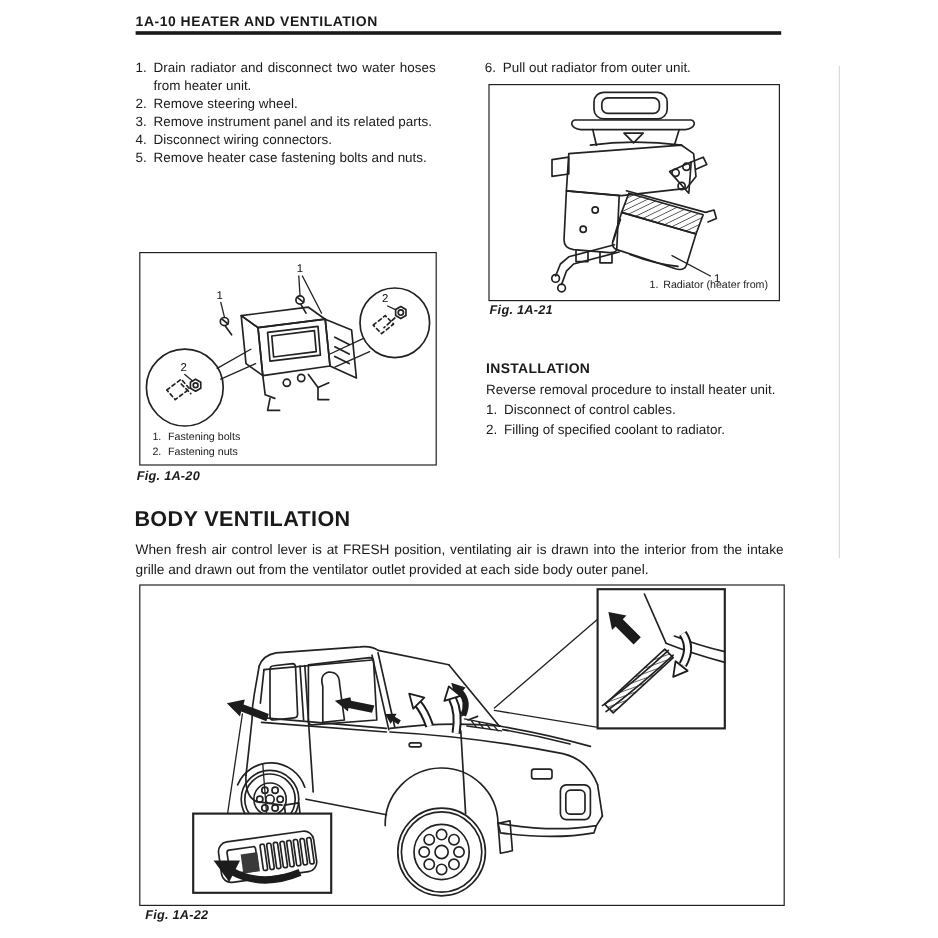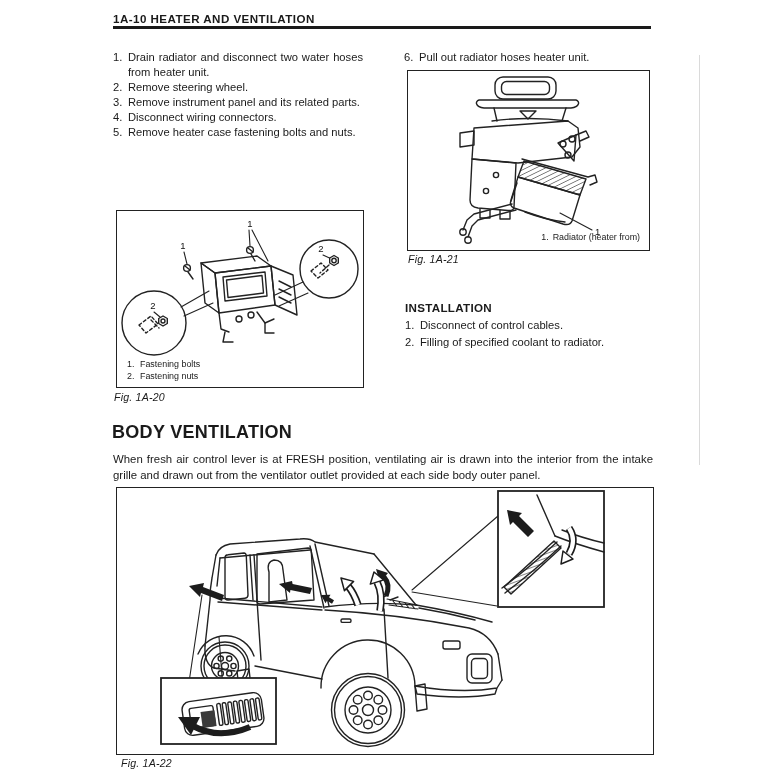--- a/index.html
+++ b/index.html
@@ -25,21 +25,21 @@
   .inst .step{line-height:17px;}
   .inst-line{font-size:11.2px;line-height:17px;white-space:nowrap;}
   #bv-title{left:112px;top:422px;font-size:18px;font-weight:700;letter-spacing:.3px;}
   #bv-para{left:113px;top:451px;width:540px;font-size:11.4px;line-height:16px;text-align:justify;}
   
   .figbox{border:1.6px solid #222;background:#fff;}
   #fig20{left:116px;top:210px;width:246px;height:176px;}
   #fig21{left:407px;top:70px;width:241px;height:179px;}
   #fig22{left:116px;top:487px;width:536px;height:266px;}
   .figbox svg{display:block;width:100%;height:100%;}
-  .figcap{font-style:italic;font-weight:400;font-size:10.6px;letter-spacing:.2px;}
+  .figcap{font-style:italic;font-weight:700;font-size:10.6px;letter-spacing:.2px;}
   #fig20-cap{left:114px;top:391px;}
   #fig21-cap{left:408px;top:253px;}
   #fig22-cap{left:121px;top:757px;}
   .fig-inner{position:absolute;font-size:8.9px;line-height:11.5px;color:#1a1a1a;}
   #fig21-label{right:9px;bottom:7px;display:flex;gap:4px;}
   #fig20-legend{left:10px;bottom:5px;}
   #fig20-legend .row{display:flex;}
   #fig20-legend .lnum{flex:0 0 13px;}
   
   .ln{fill:none;stroke:#222;stroke-width:1.4;stroke-linecap:round;stroke-linejoin:round;}
@@ -80,21 +80,21 @@
   </div>
   <div class="step">
     <span class="num">5.</span>
     <span class="txt">Remove heater case fastening bolts and nuts.</span>
   </div>
 </div>
 
 <div class="abs" id="step6">
   <div class="step">
     <span class="num">6.</span>
-    <span class="txt nw">Pull out radiator hoses heater unit.</span>
+    <span class="txt nw">Pull out radiator from outer unit.</span>
   </div>
 </div>
 
 <div class="abs figbox" id="fig21">
   <svg viewBox="0 0 241 179">
     <defs>
       <pattern id="h21" width="4.2" height="4.2" patternUnits="userSpaceOnUse" patternTransform="rotate(64)">
         <line x1="0" y1="0" x2="0" y2="4.2" stroke="#222" stroke-width="1.1"></line>
       </pattern>
     </defs>
@@ -129,20 +129,21 @@
   </svg>
   <div class="fig-inner" id="fig21-label">
     <span>1.</span>
     <span>Radiator (heater from)</span>
   </div>
 </div>
 <div class="abs figcap" id="fig21-cap">Fig. 1A-21</div>
 
 <div class="abs inst" id="installation">
   <div class="sec-title">INSTALLATION</div>
+  <div class="inst-line">Reverse removal procedure to install heater unit.</div>
   <div class="step">
     <span class="num">1.</span>
     <span class="txt nw">Disconnect of control cables.</span>
   </div>
   <div class="step">
     <span class="num">2.</span>
     <span class="txt nw">Filling of specified coolant to radiator.</span>
   </div>
 </div>
 

